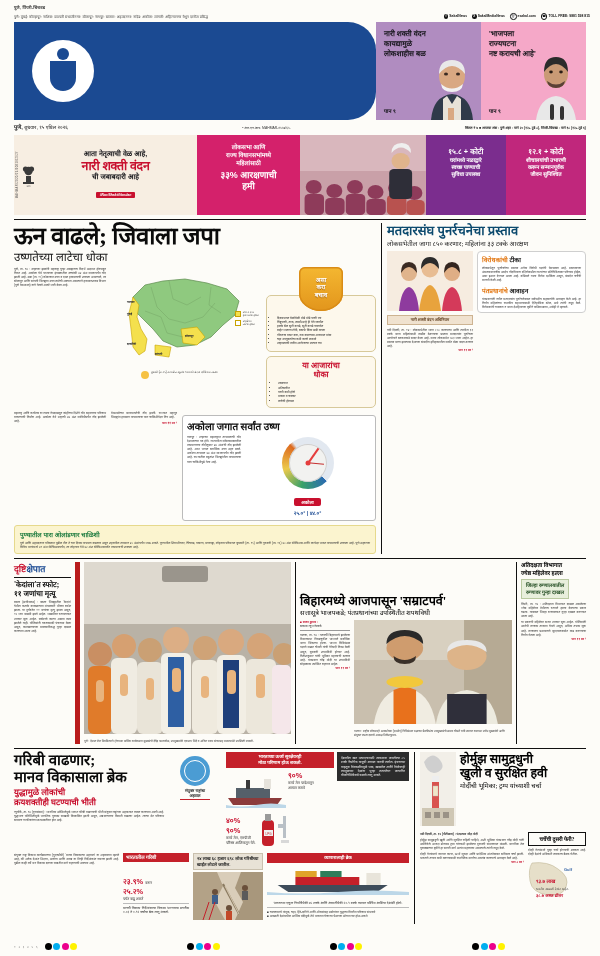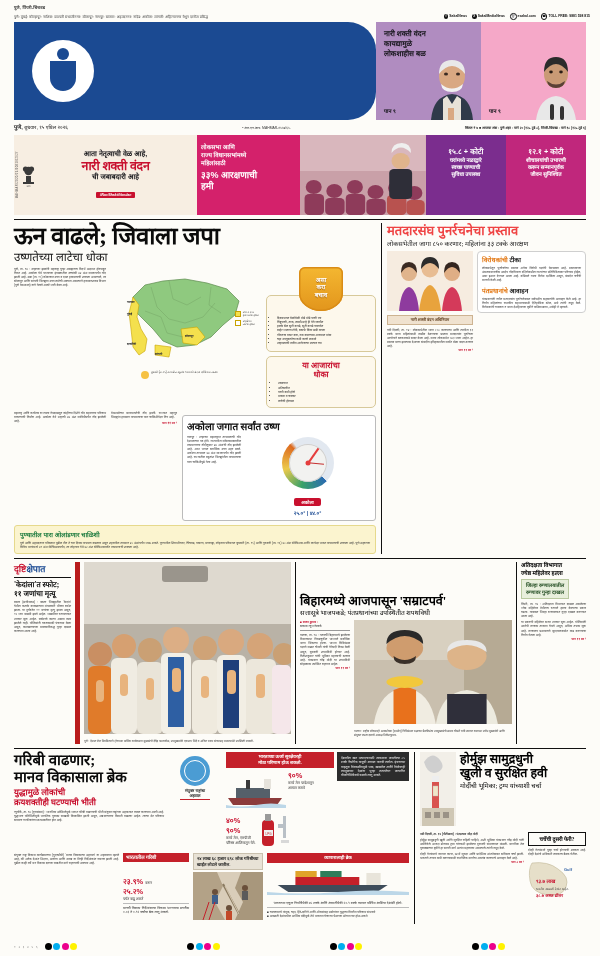--- a/index.html
+++ b/index.html
@@ -46,36 +46,36 @@
   .p1{flex:0 0 32%;background:#f7eee2;display:flex;align-items:center;}
   .p1 .vert{writing-mode:vertical-rl;transform:rotate(180deg);font-size:2.7px;color:#555;
       padding:0 2px;letter-spacing:.4px;}
   .emblem{width:13px;height:26px;margin:0 3px 0 1px;position:relative;flex:0 0 auto;}
   .p1txt{text-align:center;flex:1;padding-right:4px;}
   .p1a{font-size:7.1px;font-weight:bold;color:#16161a;line-height:9px;}
   .p1b{font-size:12.4px;font-weight:bold;color:#c8102e;line-height:14px;letter-spacing:-.3px;}
   .p1c{font-size:7.1px;font-weight:bold;color:#16161a;line-height:9px;}
   .hashtag{display:inline-block;background:#c8102e;color:#fff;font-size:3.5px;font-style:italic;
       padding:1px 4px;border-radius:1px;margin-top:2px;font-weight:bold;}
-  .p2{flex:0 0 18%;background:#d4216b;color:#fff;padding:8px 4px;}
+  .p2{flex:0 0 18%;background:#d4216b;color:#fff;text-align:center;padding:8px 4px;}
   .p2 .l1{font-size:6px;font-weight:bold;line-height:8.4px;}
   .p2 .l2{font-size:9px;font-weight:bold;line-height:11px;margin-top:2px;}
   .p3{flex:0 0 22%;background:#cfa9b8;}
   .p4{flex:0 0 14%;background:#7b2d8e;color:#fff;text-align:center;padding:12px 3px;}
   .p5{flex:0 0 14%;background:#c0277c;color:#fff;text-align:center;padding:12px 3px;}
   .pnum{font-size:7.4px;font-weight:bold;line-height:9px;}
   .psub{font-size:5.4px;font-weight:bold;line-height:7.2px;margin-top:1px;}
   
   .mainwrap{margin:4px 14px 0;border-top:1.4px solid #111;padding-top:3px;display:flex;}
   .colL{flex:0 0 367px;padding-right:5px;box-sizing:border-box;}
   .colR{flex:1;border-left:1px solid #111;padding-left:5px;box-sizing:border-box;}
   .lead-h1{font-size:24px;font-weight:bold;color:#0b0b0b;line-height:26px;letter-spacing:-.4px;
       font-family:"Liberation Serif",serif;}
   .lead-h2{font-size:11.5px;color:#1a1a1a;line-height:13px;margin-top:2px;font-family:"Liberation Serif",serif;}
-  .r-h1{font-size:13px;font-weight:bold;color:#ef4444;line-height:15px;font-family:"Liberation Serif",serif;}
+  .r-h1{font-size:13px;font-weight:bold;color:#0c4a6e;line-height:15px;font-family:"Liberation Serif",serif;}
   .r-h2{font-size:6.6px;color:#1a1a1a;line-height:8px;margin-top:2px;font-family:"Liberation Serif",serif;}
   
   .mapbox{position:relative;width:150px;height:108px;}
   .legend{position:absolute;right:2px;top:44px;font-size:2.6px;color:#333;line-height:3.6px;}
   .lg-row{display:flex;align-items:flex-start;gap:2px;margin-bottom:2px;}
   .sw{width:4px;height:4px;border:.5px solid #c8a200;flex:0 0 auto;margin-top:.5px;}
   .sw.y{background:#f4e04d;}
   .sw.o{background:#fff;}
   
   .shield{width:44px;margin:0 auto;}
@@ -174,20 +174,21 @@
         <path d="M22 36 q11 9 22 0 q-1 8 -11 8 q-10 0 -11 -8z" fill="#f2f2f2"></path>
         <ellipse cx="27" cy="26" rx="2" ry="1.5" fill="#3a2a22"></ellipse>
           <ellipse cx="39" cy="26" rx="2" ry="1.5" fill="#3a2a22"></ellipse>
         <path d="M12 72 q2 -24 21 -26 q19 2 21 26z" fill="#2f3a4a"></path>
         <path d="M28 48 l5 8 l5 -8 l4 3 v21 h-18 v-21z" fill="#e7e2d8"></path>
         <rect x="29" y="60" width="6" height="12" fill="#d9a882"></rect>
       </svg>
       <div class="mh-page">पान ९</div>
     </div>
     <div class="mh-cell c2">
+      <div class="mh-head">'भाजपला<br>राज्यघटना<br>नष्ट करायची आहे'</div>
       <svg class="portrait" viewBox="0 0 62 72">
         <rect width="62" height="72" fill="#f5a8c8"></rect>
         <ellipse cx="32" cy="26" rx="12" ry="14" fill="#c99a75"></ellipse>
         <path d="M20 24 q12 -16 24 0 q0 -15 -12 -15 q-12 0 -12 15z" fill="#2b2b2b"></path>
         <path d="M23 33 q9 7 18 0 q-1 7 -9 7 q-8 0 -9 -7z" fill="#5a4036"></path>
         <ellipse cx="27" cy="24" rx="1.8" ry="1.4" fill="#2a1d16"></ellipse>
           <ellipse cx="37" cy="24" rx="1.8" ry="1.4" fill="#2a1d16"></ellipse>
         <path d="M12 72 q3 -22 20 -24 q17 2 20 24z" fill="#e8e8e8"></path>
         <rect x="26" y="56" width="4" height="16" rx="2" fill="#333"></rect>
         <rect x="36" y="58" width="4" height="14" rx="2" fill="#333"></rect>

